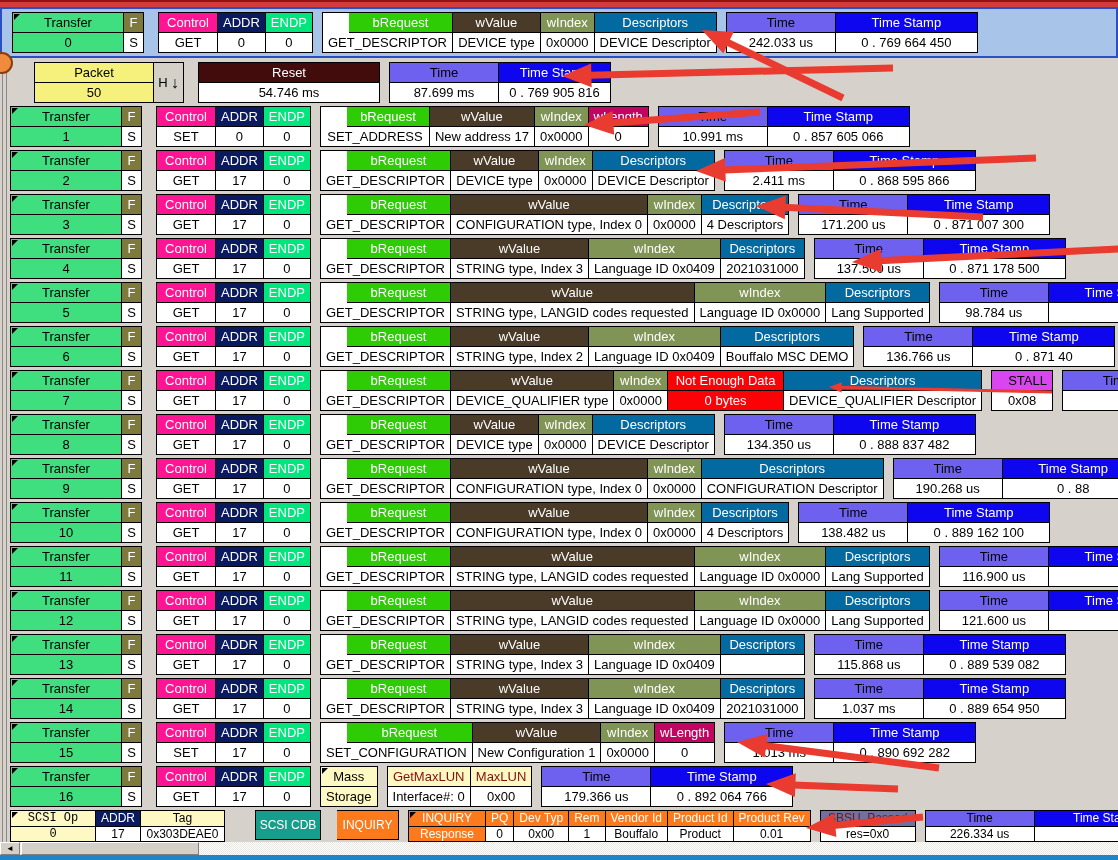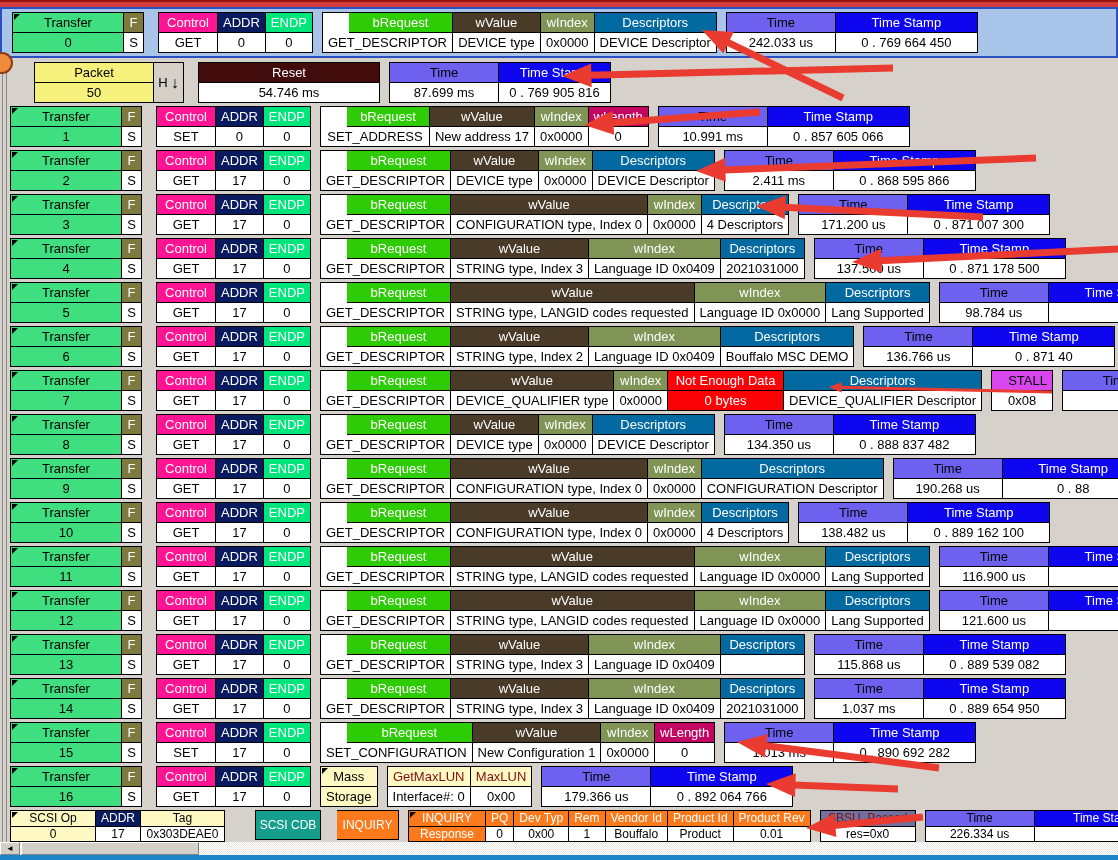--- a/index.html
+++ b/index.html
@@ -39,21 +39,21 @@
   .bg-hgray{background:#d4d0c8;}
   
   .k-transfer{width:112px;} .k-f{width:20px;} .k-control{width:60px;}
   .k-addr{min-width:40px;} .k-endp{min-width:42px;}
   .k-brequest{min-width:110px;} .k-wvalue{min-width:88px;} .k-windex{min-width:46px;}
   .k-wlength{min-width:60px;} .k-desc{min-width:84px;}
   .k-time{min-width:110px;} .k-tstamp{min-width:142px;}
   .k-packet{width:120px;} .k-hcell{width:30px;} .k-reset{width:182px;}
   .k-notenough{min-width:116px;} .k-stall{min-width:60px;}
   .k-mass{min-width:46px;} .k-tanred{min-width:56px;}
-  .k-scsiop{width:86px;} .k-tan{min-width:84px;}
+  .k-scsiop{width:86px;font-family:Liberation Mono, monospace;} .k-tan{min-width:84px;}
   .k-teal{width:66px;} .k-orange{width:62px;} .k-orangehdr{min-width:78px;}
   .k-ocell{min-width:26px;} .k-sbsu{min-width:96px;}
   .row.indent .k-tstamp{min-width:112px;}
   
   .row.scsi{font-size:12px;}
   .row.scsi .hd{height:15px;line-height:15px;}
   .row.scsi .vl{height:14px;line-height:14px;}
   .row.scsi .single{height:30px;margin-left:16px;}
   .row.scsi .k-time{min-width:110px;}
   

